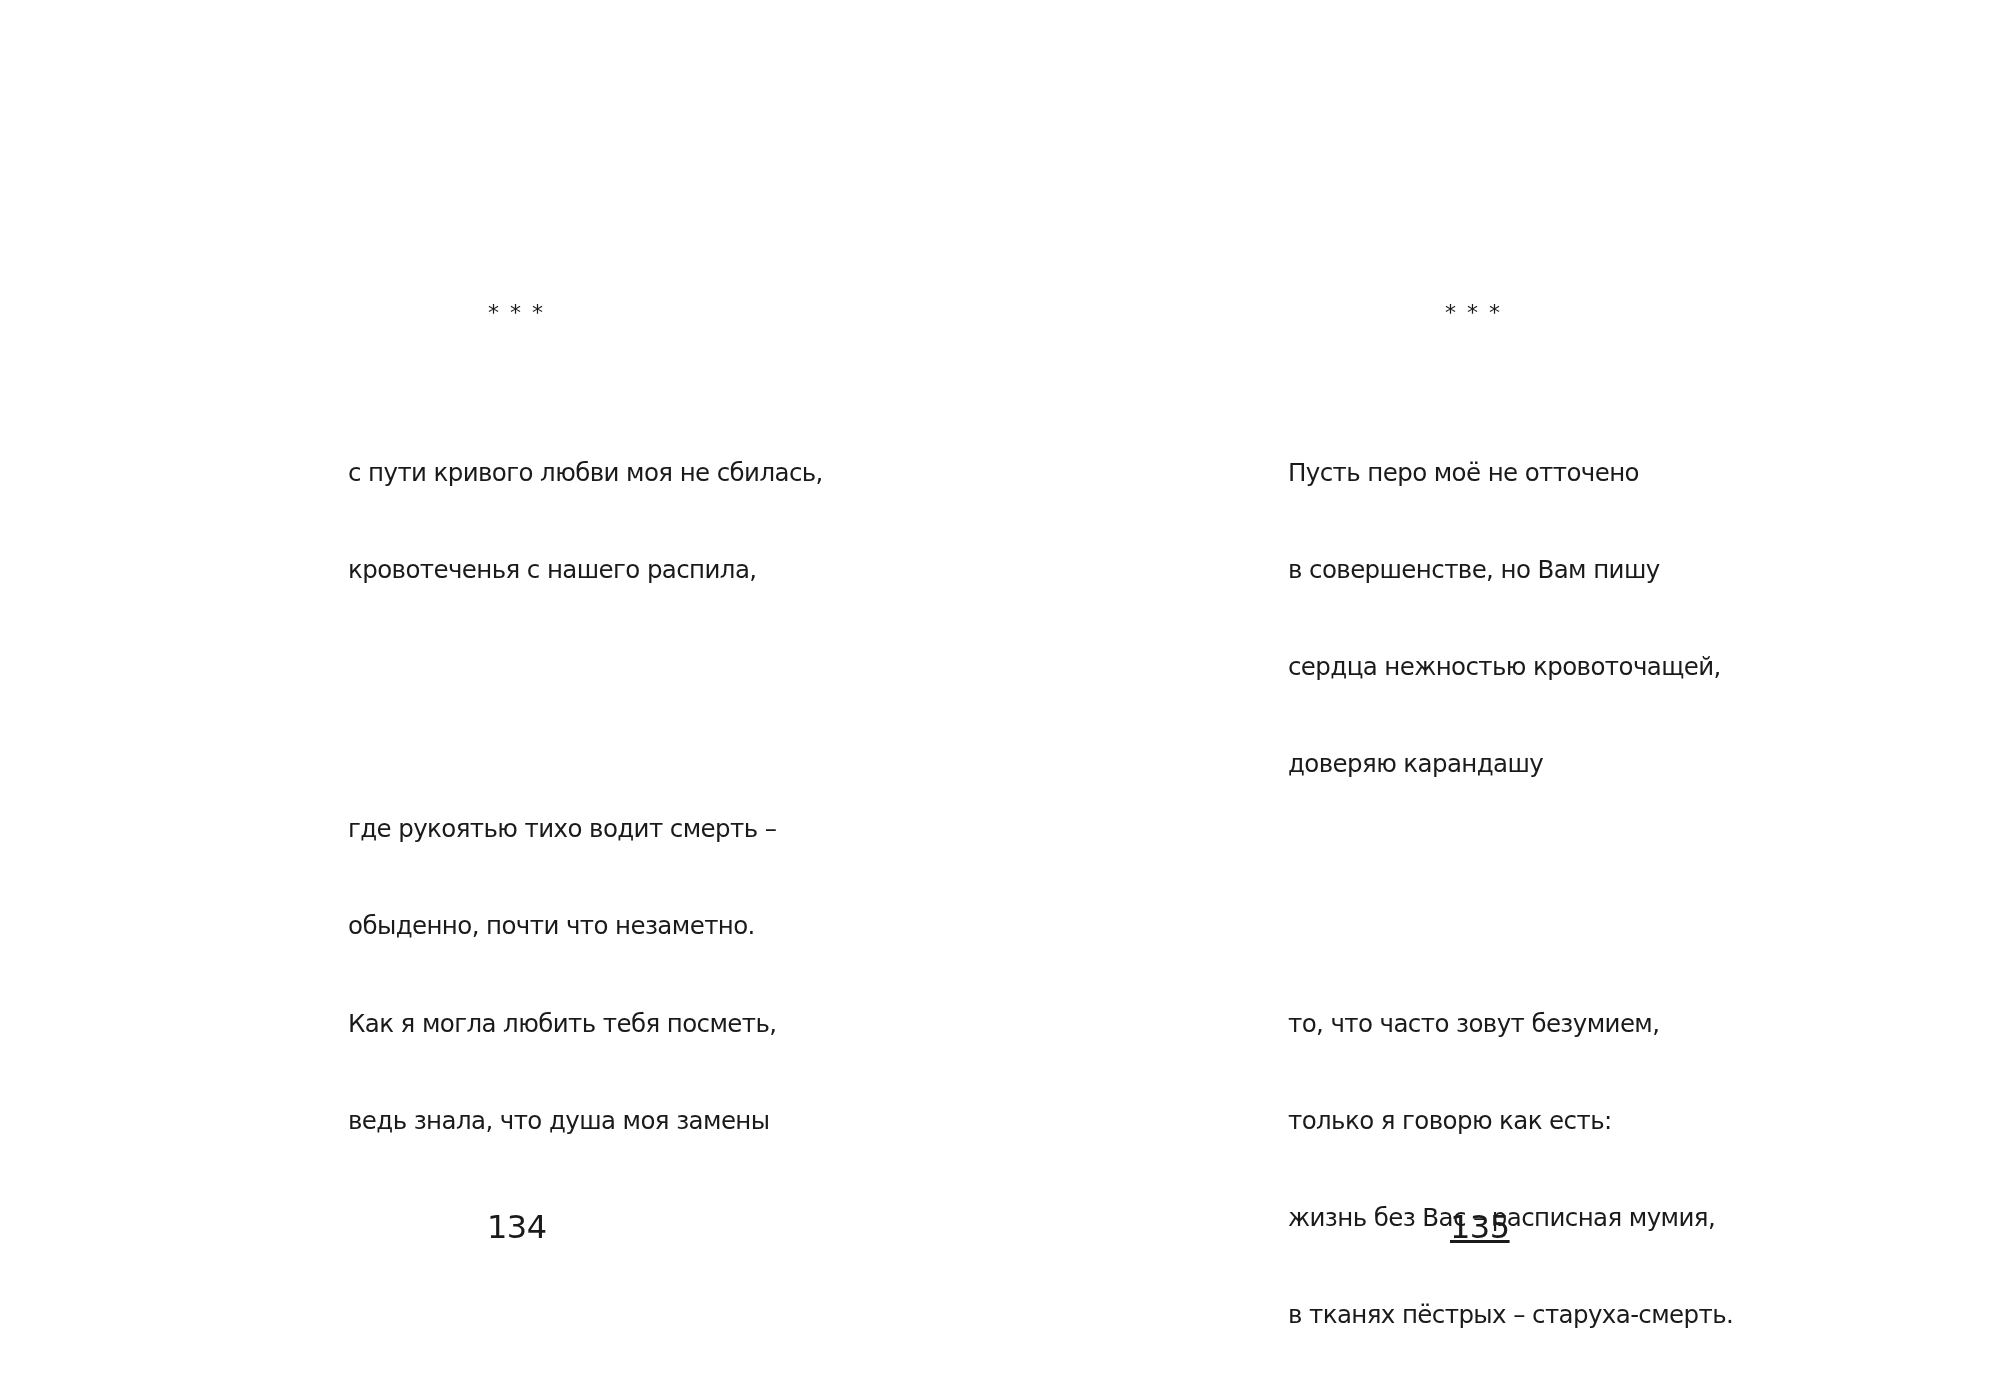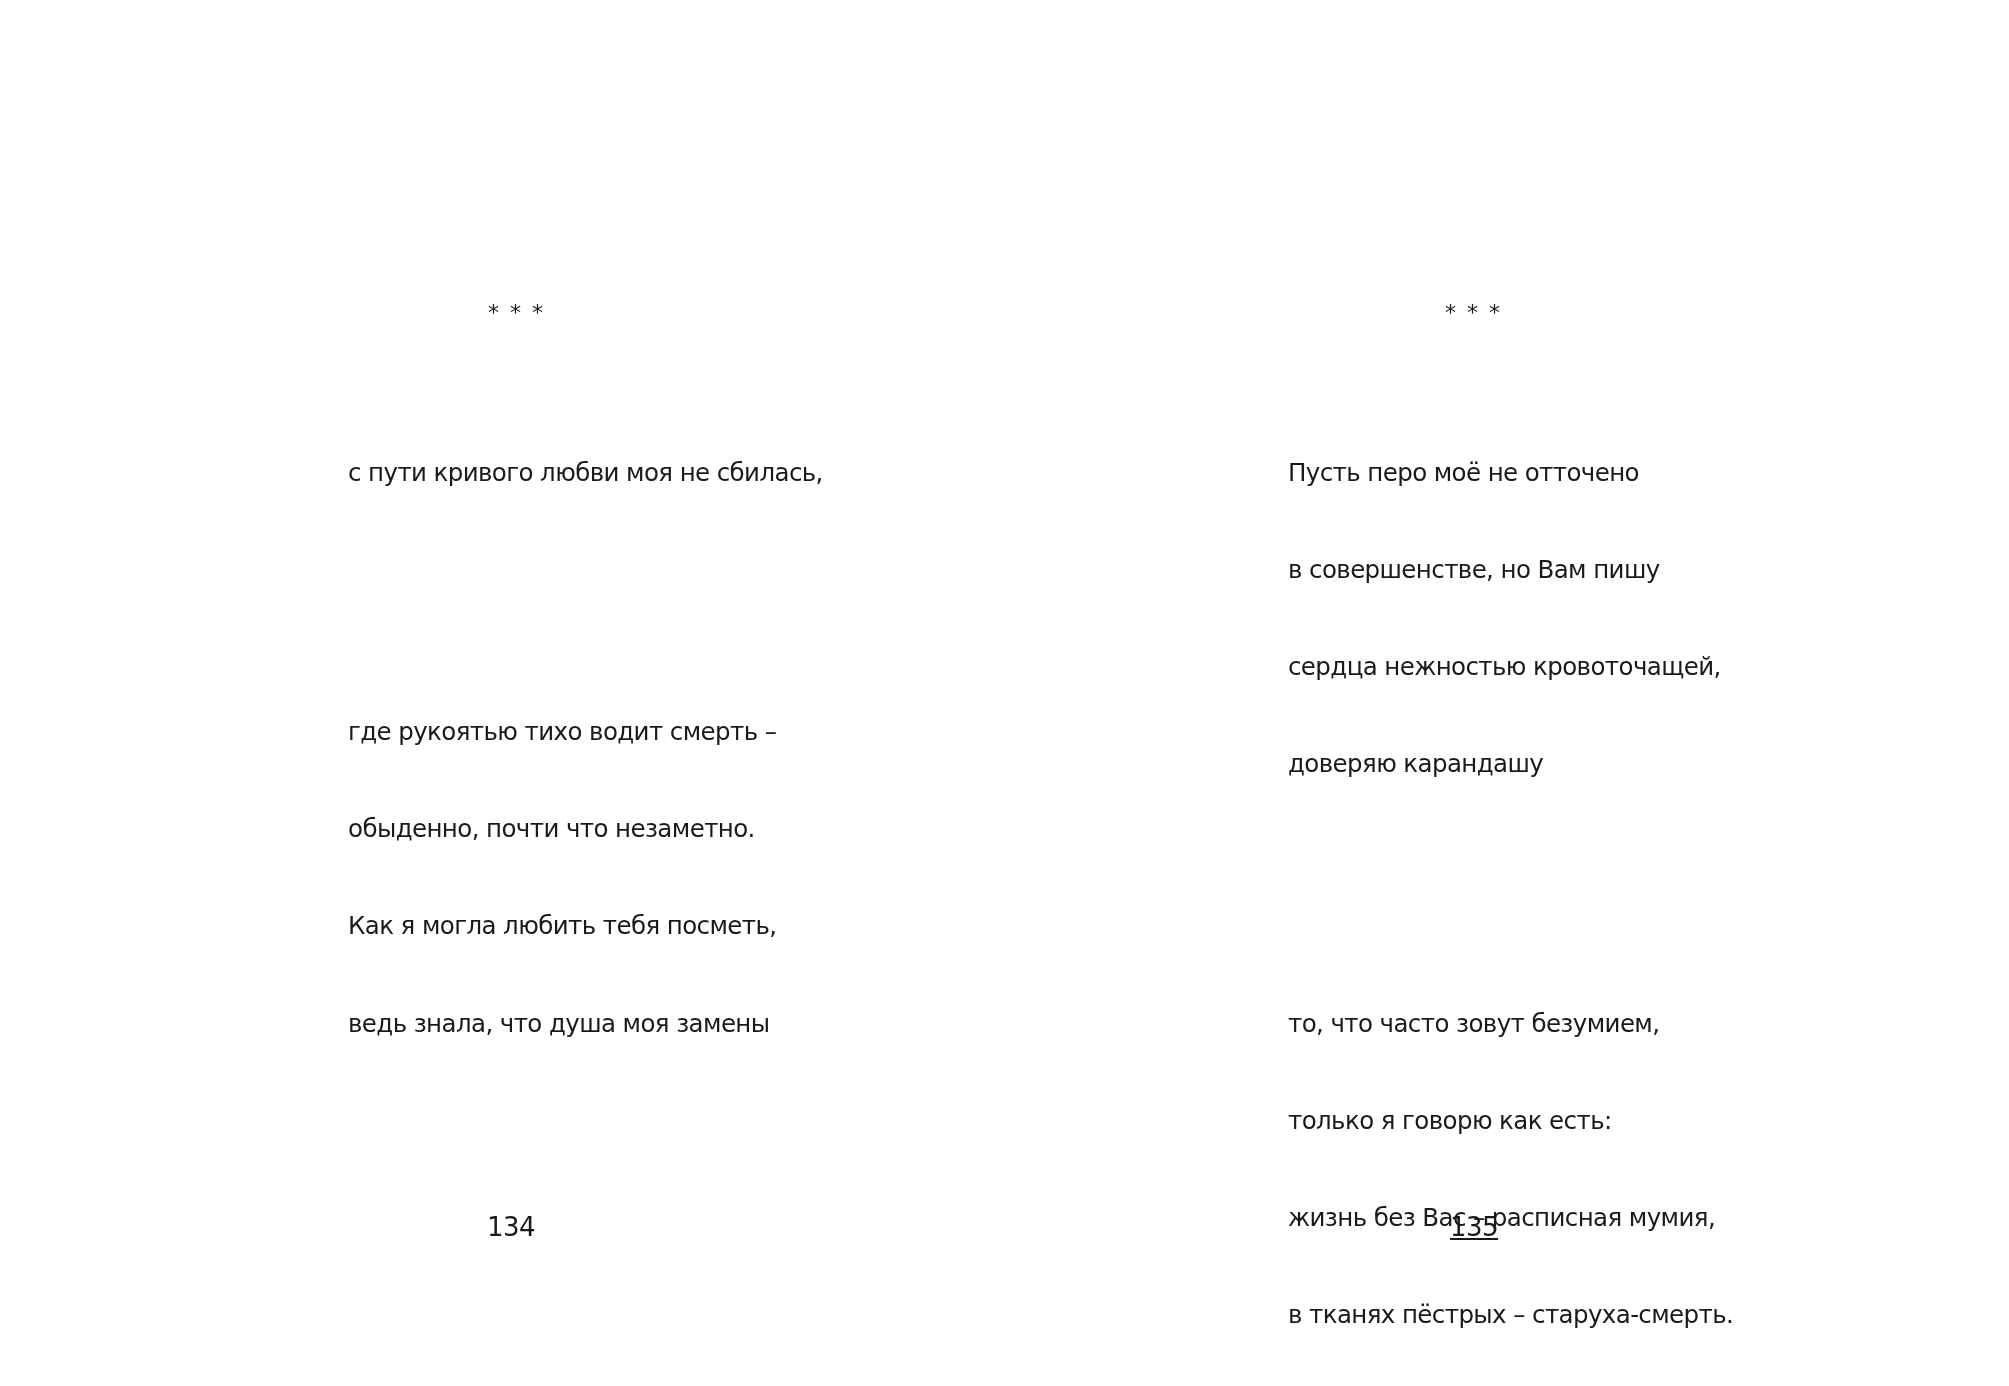--- a/index.html
+++ b/index.html
@@ -43,37 +43,38 @@
   .page.left .asterisks span { position: absolute; left: 140px; top: 2px; }
   .page.right .asterisks span { position: absolute; left: 157px; top: 2px; }
 
   .stanza { margin-bottom: 32.4px; }
   .stanza:last-child { margin-bottom: 0; }
   .line { display: block; height: 32.4px; }
 
   .page-number {
     position: absolute;
     top: 1212px;
-    font-size: 26px;
+    font-size: 32px;
     line-height: 30px;
     letter-spacing: -0.5px;
   }
   .page.left .page-number { left: 487px; }
   .page.right .page-number { left: 446px; text-decoration: underline; }
 </style>
 </head>
 <body>
 
 <div class="page left">
   <div class="poem">
     <div class="asterisks">
       <span>* * *</span>
     </div>
     <div class="stanza">
       <span class="line">с пути кривого любви моя не сбилась,</span>
+      <span class="line">кровотеченья с нашего распила,</span>
     </div>
     <div class="stanza">
       <span class="line">где рукоятью тихо водит смерть –</span>
       <span class="line">обыденно, почти что незаметно.</span>
       <span class="line">Как я могла любить тебя посметь,</span>
       <span class="line">ведь знала, что душа моя замены</span>
     </div>
     
     
   </div>

